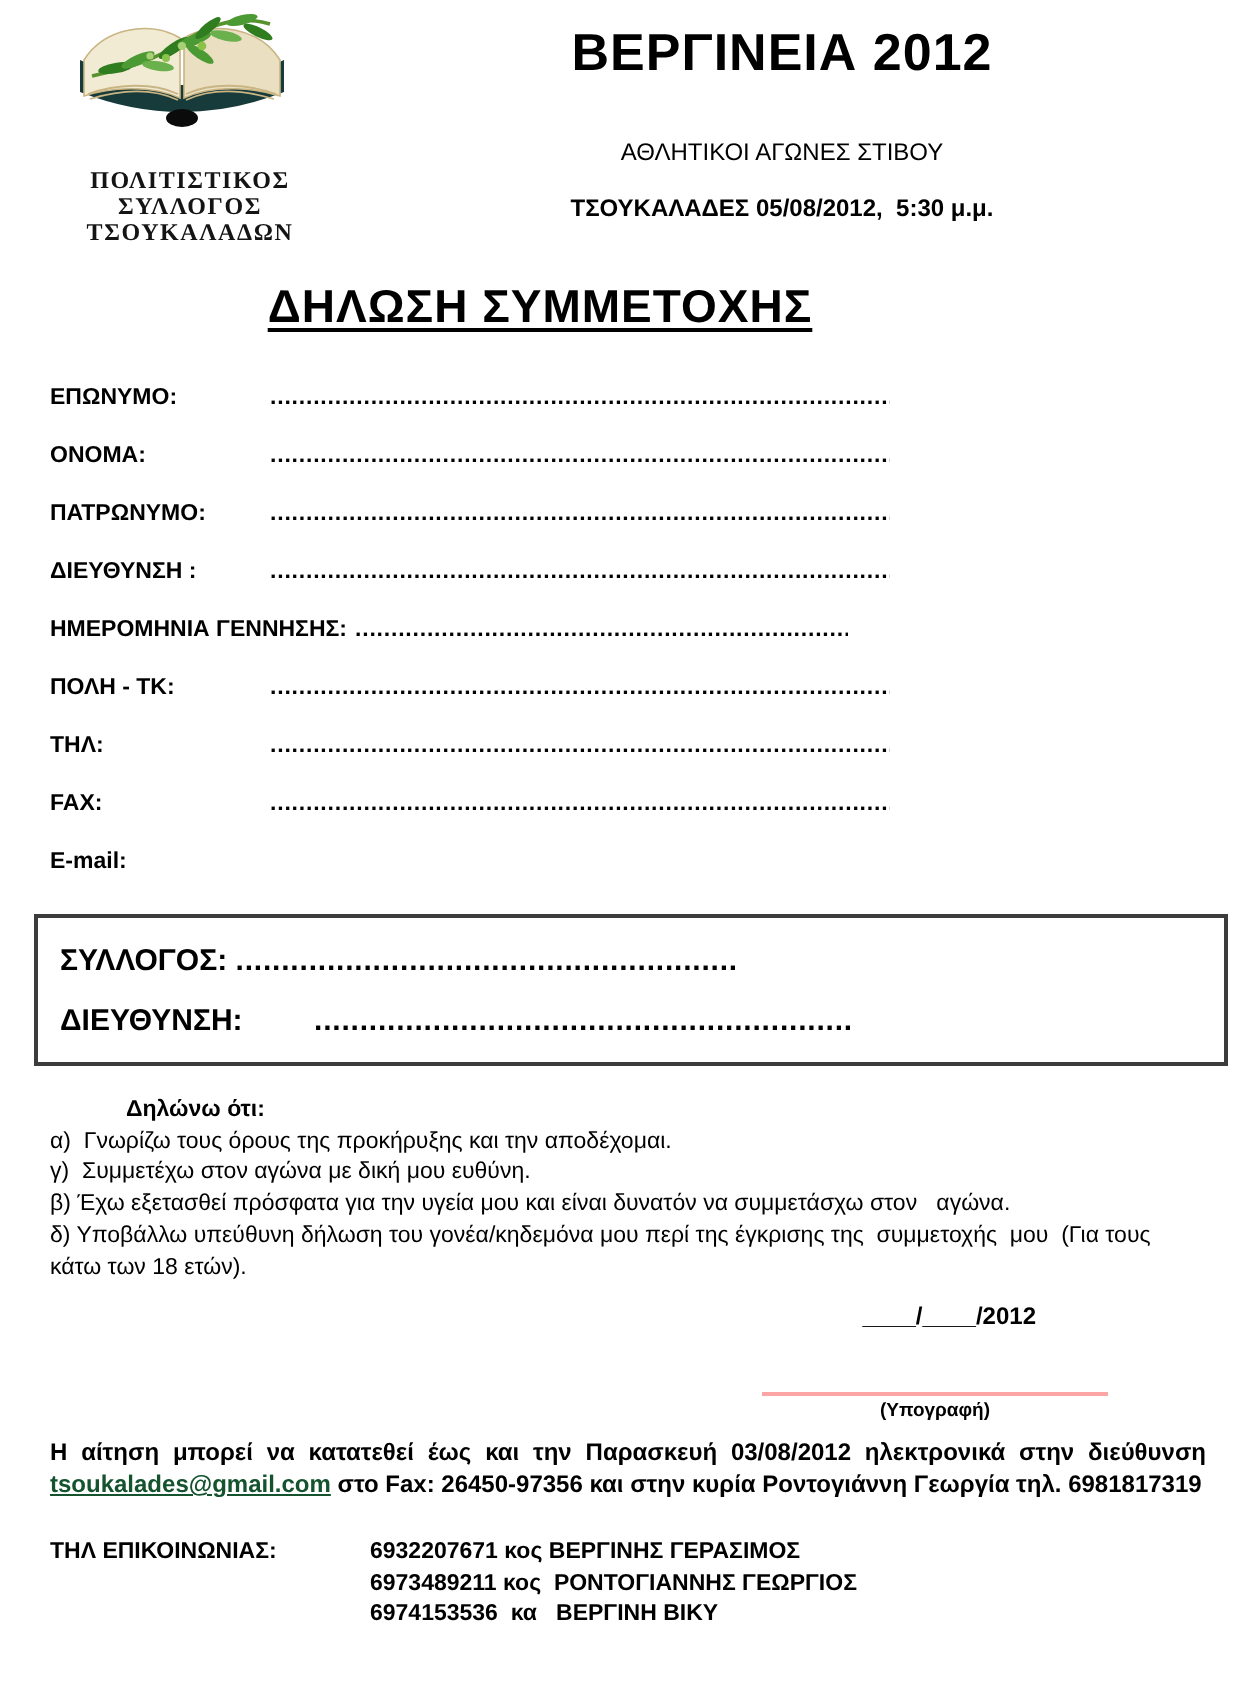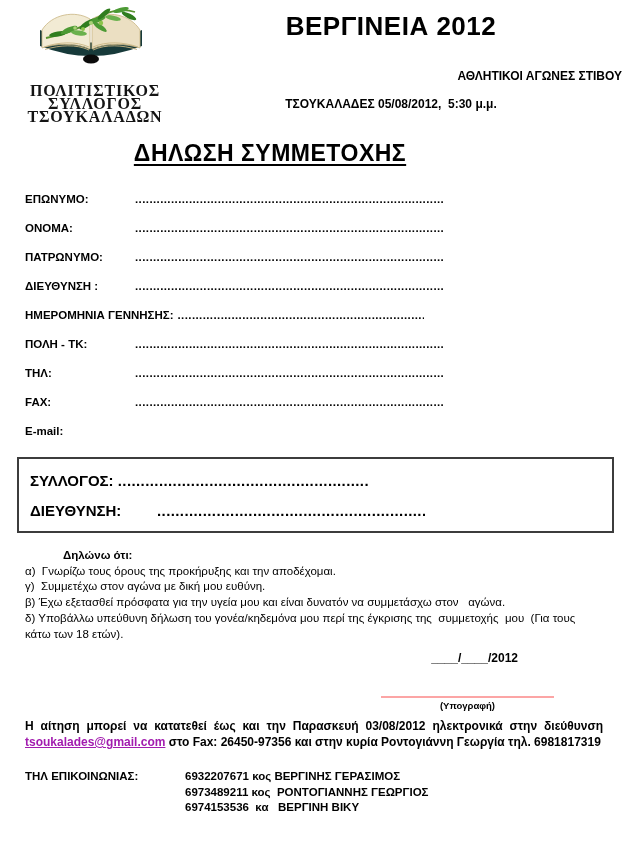--- a/index.html
+++ b/index.html
@@ -10,30 +10,30 @@
     color:#000;
     font-family:"Liberation Sans","DejaVu Sans",sans-serif;
     overflow:hidden;
   }
   
   .logo{position:absolute;left:38px;top:3px;width:106px;height:62px;}
   .org{
     position:absolute;left:5px;top:84px;width:180px;
     text-align:center;
     font-family:"Liberation Serif","DejaVu Serif",serif;
-    font-weight:bold;font-size:16px;line-height:13px;letter-spacing:.8px;
+    font-weight:bold;font-size:12px;line-height:13px;letter-spacing:.8px;
     color:#141414;
   }
   .event-title{
     position:absolute;left:160px;top:11px;width:462px;
     text-align:center;font-weight:bold;font-size:26px;letter-spacing:.5px;
   }
   .event-subtitle{
     position:absolute;left:160px;top:69px;width:462px;
-    text-align:right;font-weight:bold;font-size:12px;
+    text-align:center;font-weight:normal;font-size:12px;
   }
   .event-line{
     position:absolute;left:160px;top:97px;width:462px;
     text-align:center;font-weight:bold;font-size:12px;white-space:pre;
   }
   
   .form-title{
     position:absolute;left:0;top:140px;width:540px;
     text-align:center;font-weight:bold;font-size:23px;letter-spacing:.5px;
     text-decoration:underline;text-decoration-thickness:2px;text-underline-offset:3px;
@@ -188,21 +188,21 @@
     <div class="decl-item">γ)  Συμμετέχω στον αγώνα με δική μου ευθύνη.</div>
     <div class="decl-item">β) Έχω εξετασθεί πρόσφατα για την υγεία μου και είναι δυνατόν να συμμετάσχω στον   αγώνα.</div>
     <div class="decl-item">δ) Υποβάλλω υπεύθυνη δήλωση του γονέα/κηδεμόνα μου περί της έγκρισης της  συμμετοχής  μου  (Για τους κάτω των 18 ετών).</div>
   </div>
 
   <div class="date-line">____/____/2012</div>
   <div class="sig">
     <div class="sig-caption">(Υπογραφή)</div>
   </div>
 
-  <p class="footer"><span>Η αίτηση μπορεί να κατατεθεί έως και την Παρασκευή 03/08/2012 ηλεκτρονικά στην διεύθυνση </span><a href="#" class="email-link" style="color: #a21caf;">tsoukalades@gmail.com</a><span>  στο Fax: 26450-97356 και  στην κυρία Ροντογιάννη Γεωργία τηλ. 6981817319</span></p>
+  <p class="footer"><span>Η αίτηση μπορεί να κατατεθεί έως και την Παρασκευή 03/08/2012 ηλεκτρονικά στην διεύθυνση </span><a href="#" class="email-link" style="color: #14532d;">tsoukalades@gmail.com</a><span>  στο Fax: 26450-97356 και  στην κυρία Ροντογιάννη Γεωργία τηλ. 6981817319</span></p>
 
   <div class="contacts">
     <div class="c-label">ΤΗΛ ΕΠΙΚΟΙΝΩΝΙΑΣ:</div>
     <div class="c-list">
       <div>6932207671 κος ΒΕΡΓΙΝΗΣ ΓΕΡΑΣΙΜΟΣ</div>
       <div>6973489211 κος  ΡΟΝΤΟΓΙΑΝΝΗΣ ΓΕΩΡΓΙΟΣ</div>
       <div>6974153536  κα   ΒΕΡΓΙΝΗ ΒΙΚΥ</div>
     </div>
   </div>
 

